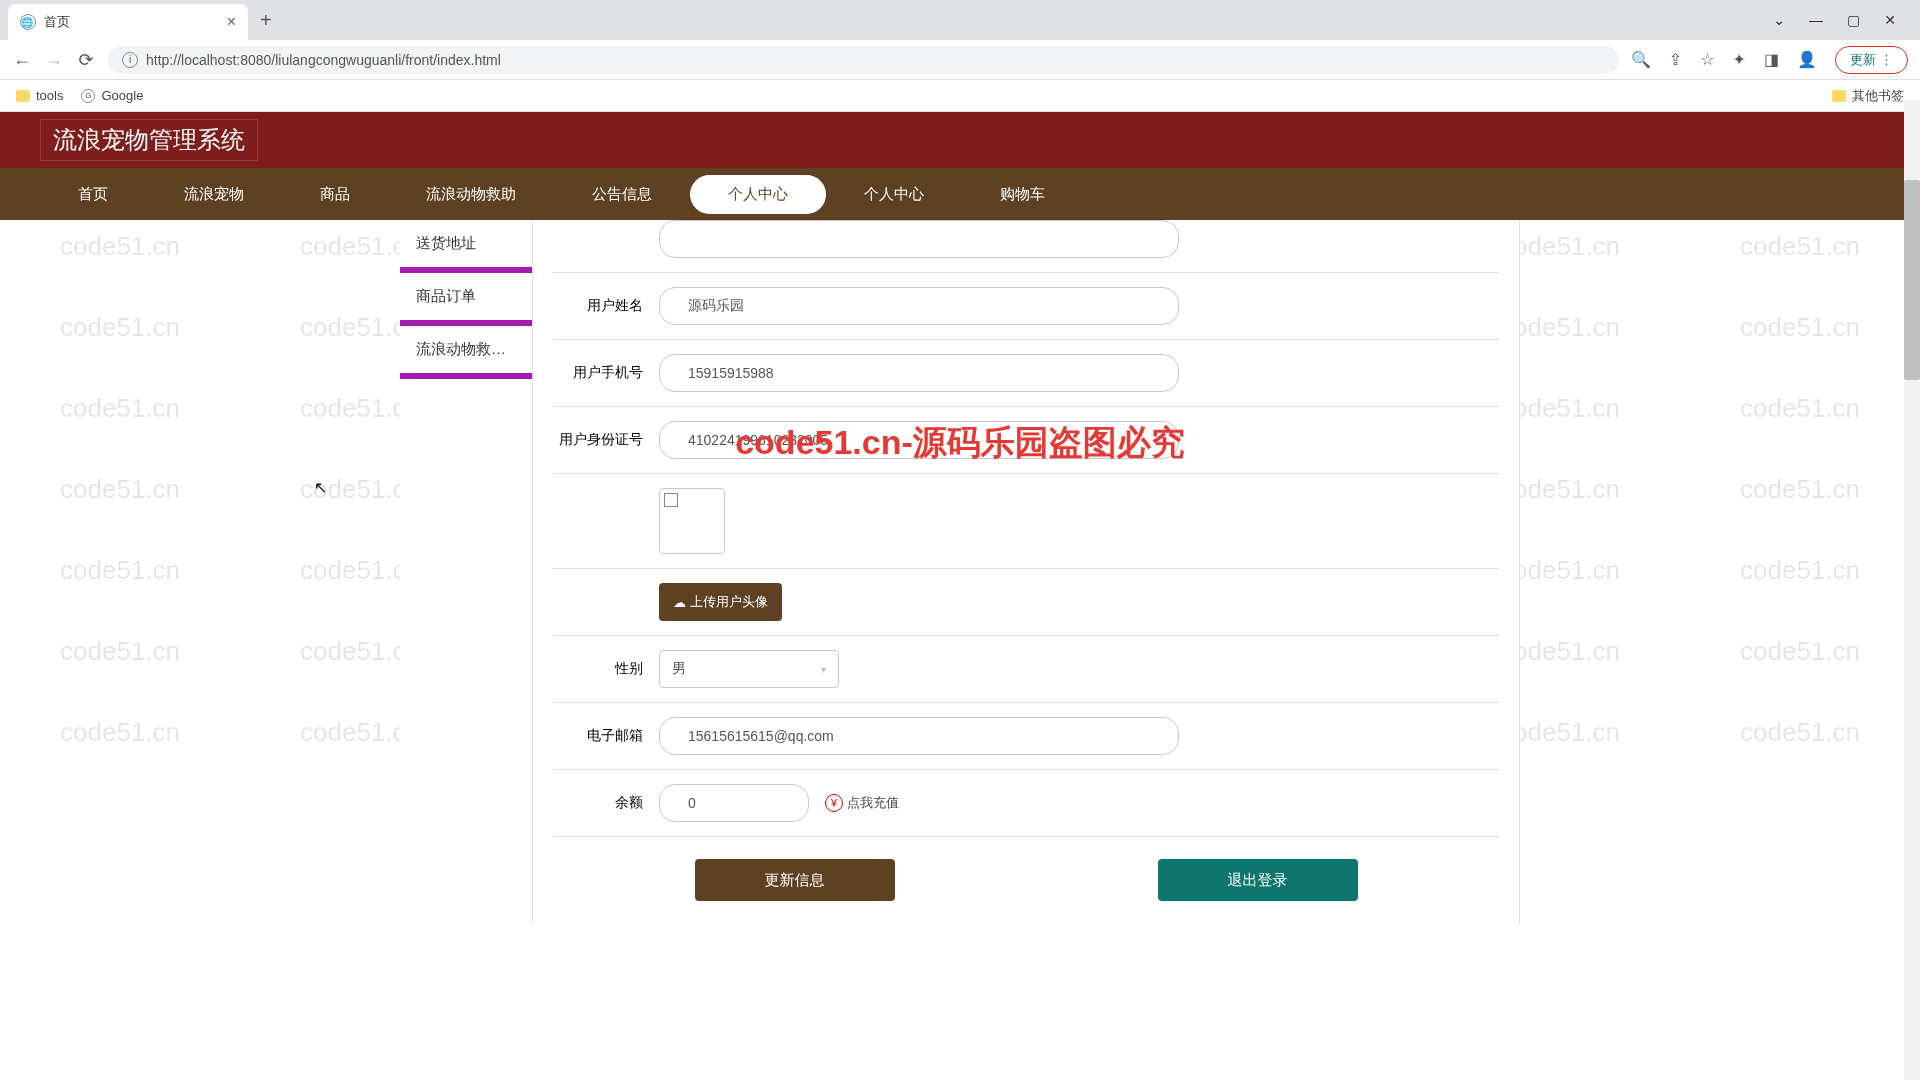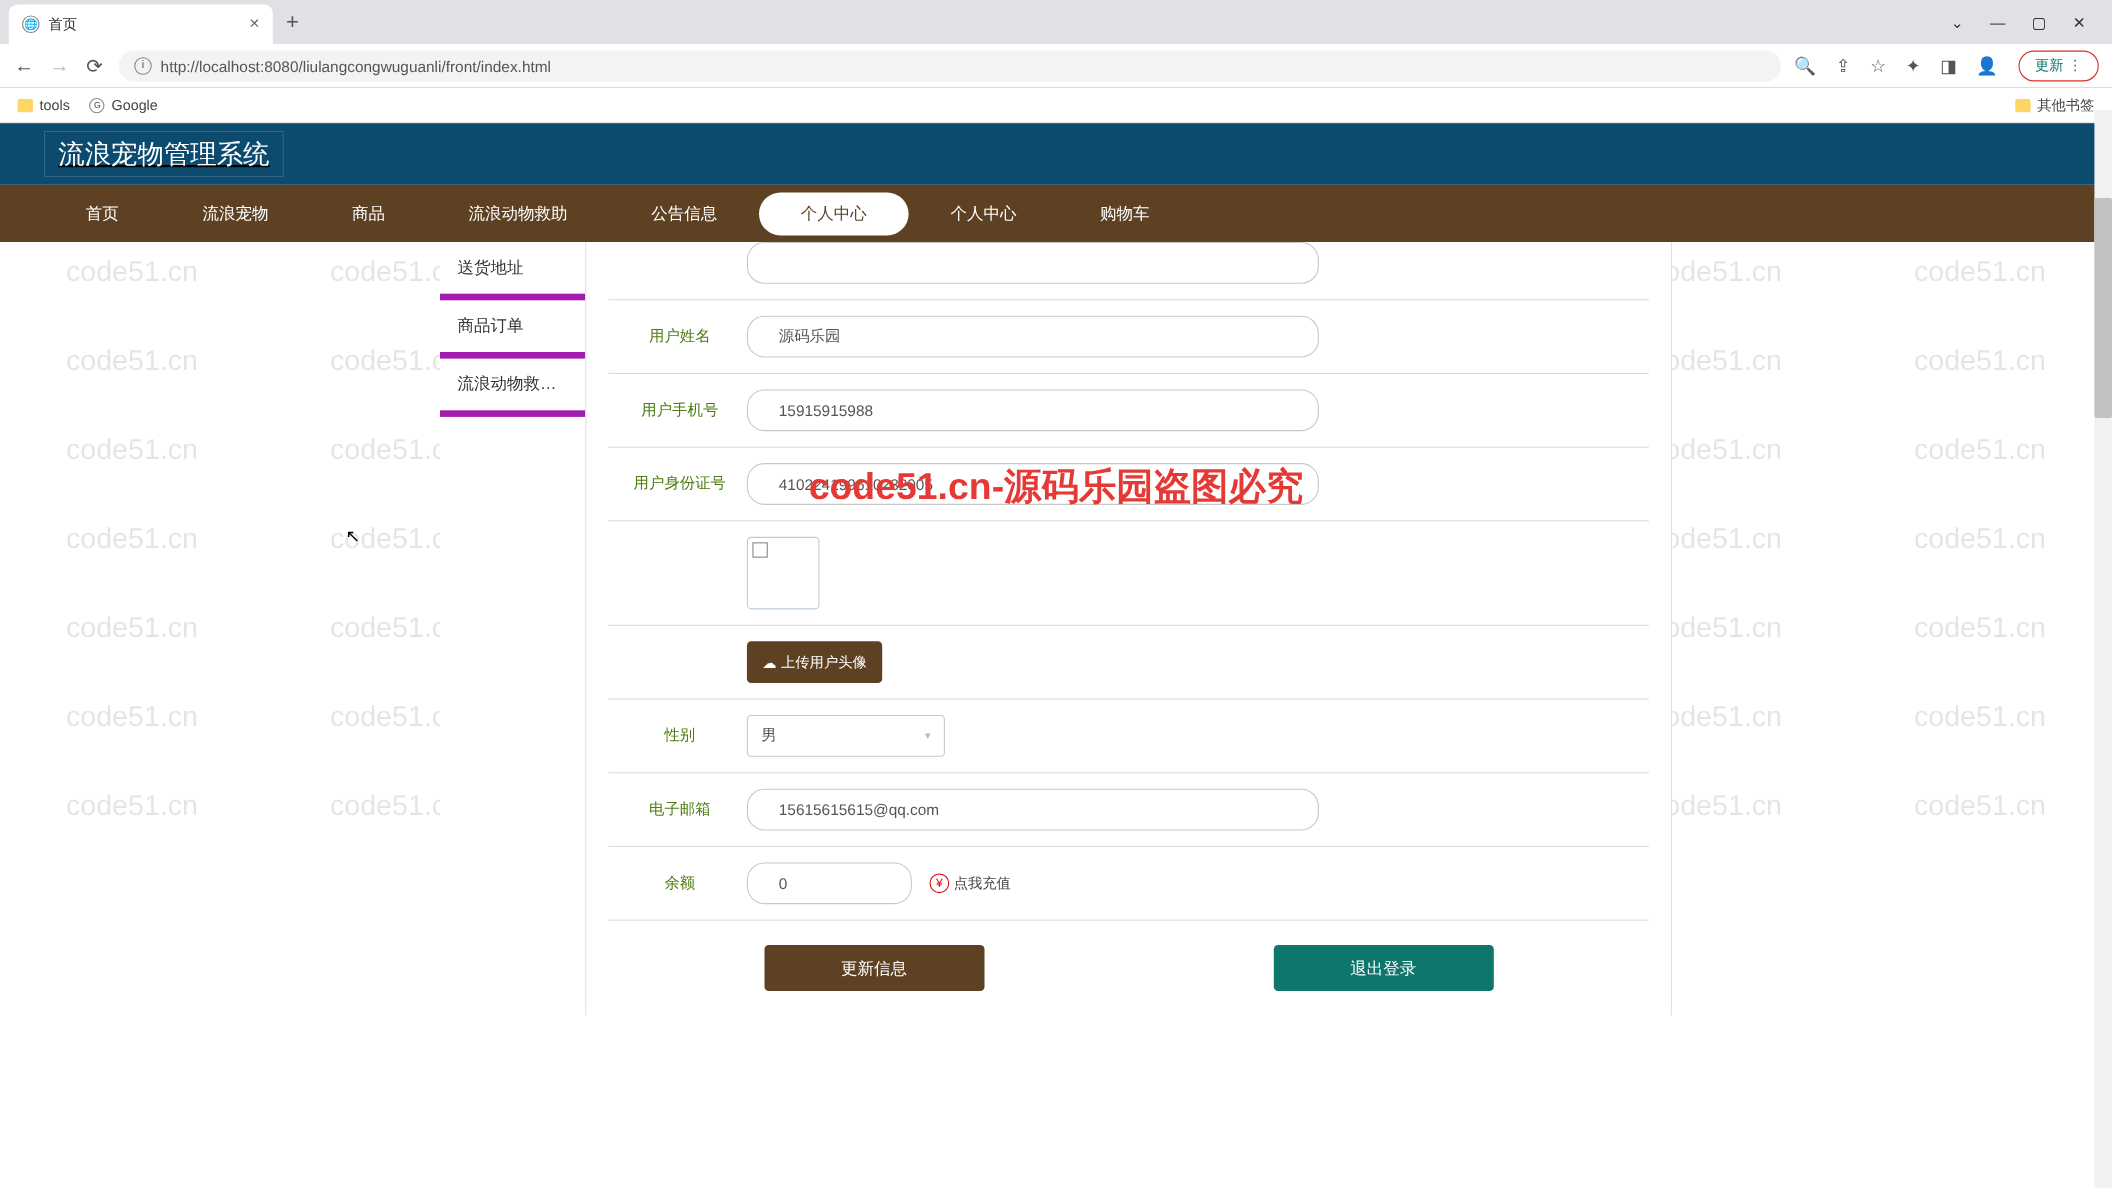--- a/index.html
+++ b/index.html
@@ -28,40 +28,40 @@
 .bm-folder { width: 14px; height: 12px; background: #fdd663; border-radius: 2px; }
 .bm-globe { width: 14px; height: 14px; border: 1px solid #888; border-radius: 50%; font-size: 8px; display: flex; align-items: center; justify-content: center; }
 .bm-right { margin-left: auto; }
 
 
 .watermark-layer { position: absolute; top: 100px; left: 0; right: 0; bottom: 0; pointer-events: none; z-index: 0; overflow: hidden; }
 .wm-row { display: flex; justify-content: space-around; opacity: 0.1; font-size: 26px; color: #000; white-space: nowrap; margin: 50px 0; }
 .watermark-center { position: absolute; top: 420px; left: 50%; transform: translateX(-50%); color: #e53935; font-size: 34px; font-weight: bold; z-index: 5; pointer-events: none; white-space: nowrap; }
 
 
-.app-header { background: #0c4a6e; height: 56px; display: flex; align-items: center; padding: 0 40px; position: relative; z-index: 2; text-decoration: underline; }
+.app-header { background: #7f1d1d; height: 56px; display: flex; align-items: center; padding: 0 40px; position: relative; z-index: 2; }
 .app-title { color: #fff; font-size: 24px; font-weight: 500; border: 1px solid rgba(255,255,255,0.15); padding: 4px 12px; }
 
 
 .app-nav { background: #5d4122; height: 52px; display: flex; align-items: center; padding: 0 40px; gap: 0; position: relative; z-index: 2; }
 .nav-item { color: #fff; font-size: 15px; padding: 10px 38px; cursor: pointer; border-radius: 24px; }
 .nav-item.active { background: #fff; color: #5d4122; }
 
 
 .content-wrap { position: relative; z-index: 2; display: flex; justify-content: center; }
 .content-inner { display: flex; width: 1120px; }
 
 
 .side-menu { width: 132px; background: #fff; }
 .side-item { padding: 14px 16px; font-size: 15px; color: #333; border-bottom: 6px solid #a21caf; cursor: pointer; white-space: nowrap; overflow: hidden; text-overflow: ellipsis; }
 
 
 .form-panel { flex: 1; background: #fff; border-left: 1px solid #e0e0e0; border-right: 1px solid #e0e0e0; padding: 0 20px; }
 .form-row { display: flex; align-items: center; padding: 14px 0; border-bottom: 1px solid #ddd; gap: 16px; }
-.form-label { width: 90px; font-size: 14px; color: #4d7c0f; text-align: center; margin-left: 20px; }
+.form-label { width: 90px; font-size: 14px; color: #000000; text-align: right; }
 .form-input { flex: 1; max-width: 520px; height: 38px; border: 1px solid #c8c8c8; border-radius: 16px; padding: 0 28px; font-size: 14px; color: #555; }
 .form-input.short { max-width: 150px; }
 .form-select { width: 180px; height: 38px; border: 1px solid #c8c8c8; border-radius: 4px; padding: 0 12px; font-size: 14px; color: #555; display: flex; align-items: center; justify-content: space-between; cursor: pointer; }
 .select-arrow { color: #bbb; font-size: 10px; }
 .avatar-box { width: 66px; height: 66px; border: 1px solid #bcd; border-radius: 4px; display: flex; align-items: flex-start; justify-content: flex-start; padding: 4px; }
 .avatar-broken { width: 14px; height: 14px; border: 1px solid #888; position: relative; }
 .upload-btn { background: #5d4122; color: #fff; border: none; border-radius: 4px; padding: 10px 14px; font-size: 13px; cursor: pointer; display: flex; align-items: center; gap: 4px; }
 .recharge-link { display: flex; align-items: center; gap: 4px; font-size: 13px; color: #444; cursor: pointer; }
 .yen-icon { width: 18px; height: 18px; border: 1px solid #d00; border-radius: 50%; color: #d00; font-size: 11px; display: flex; align-items: center; justify-content: center; }
 

